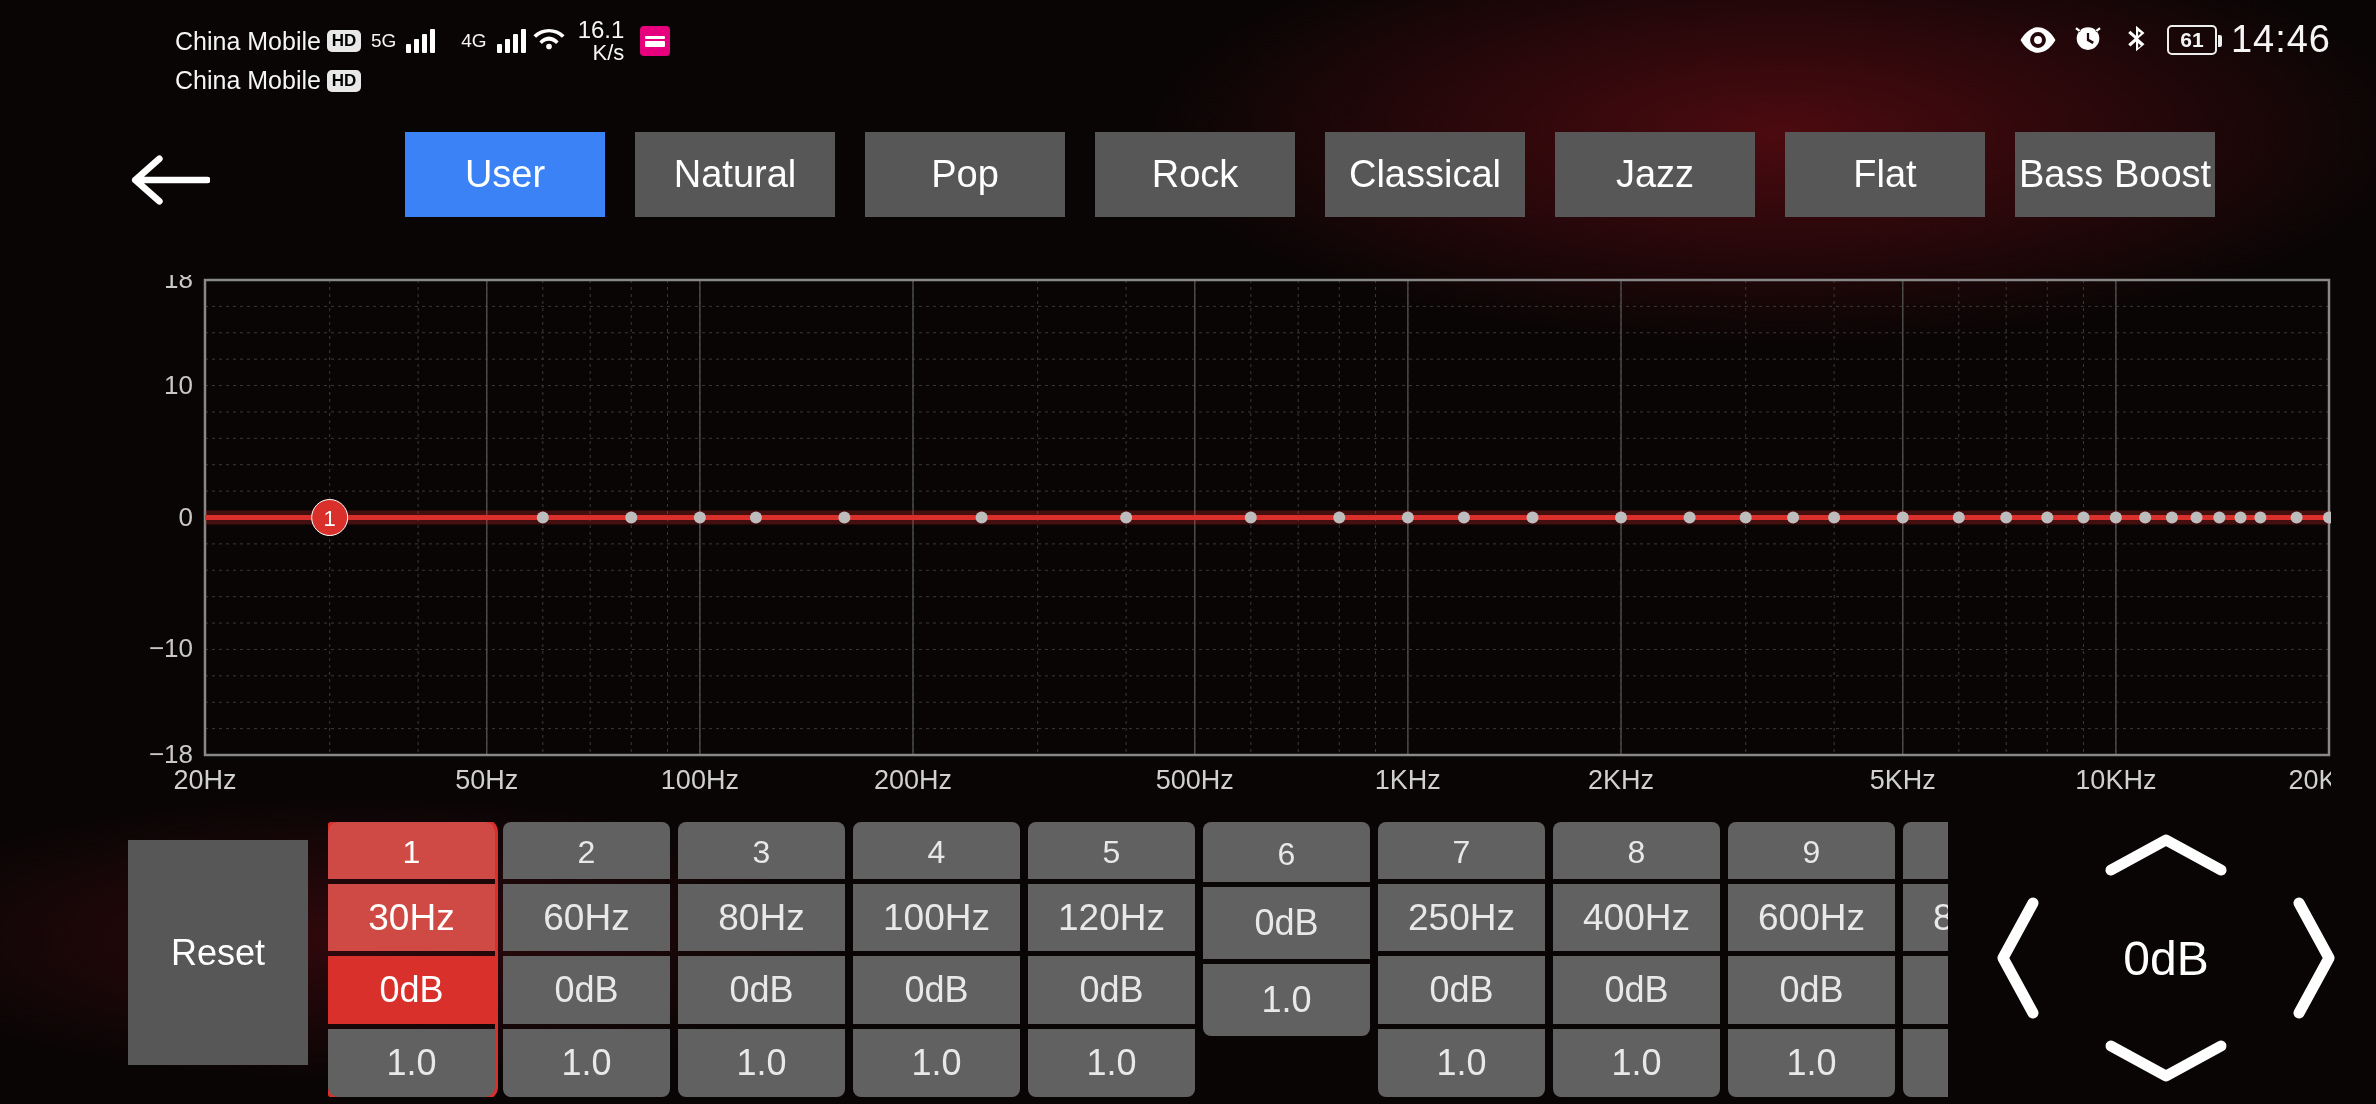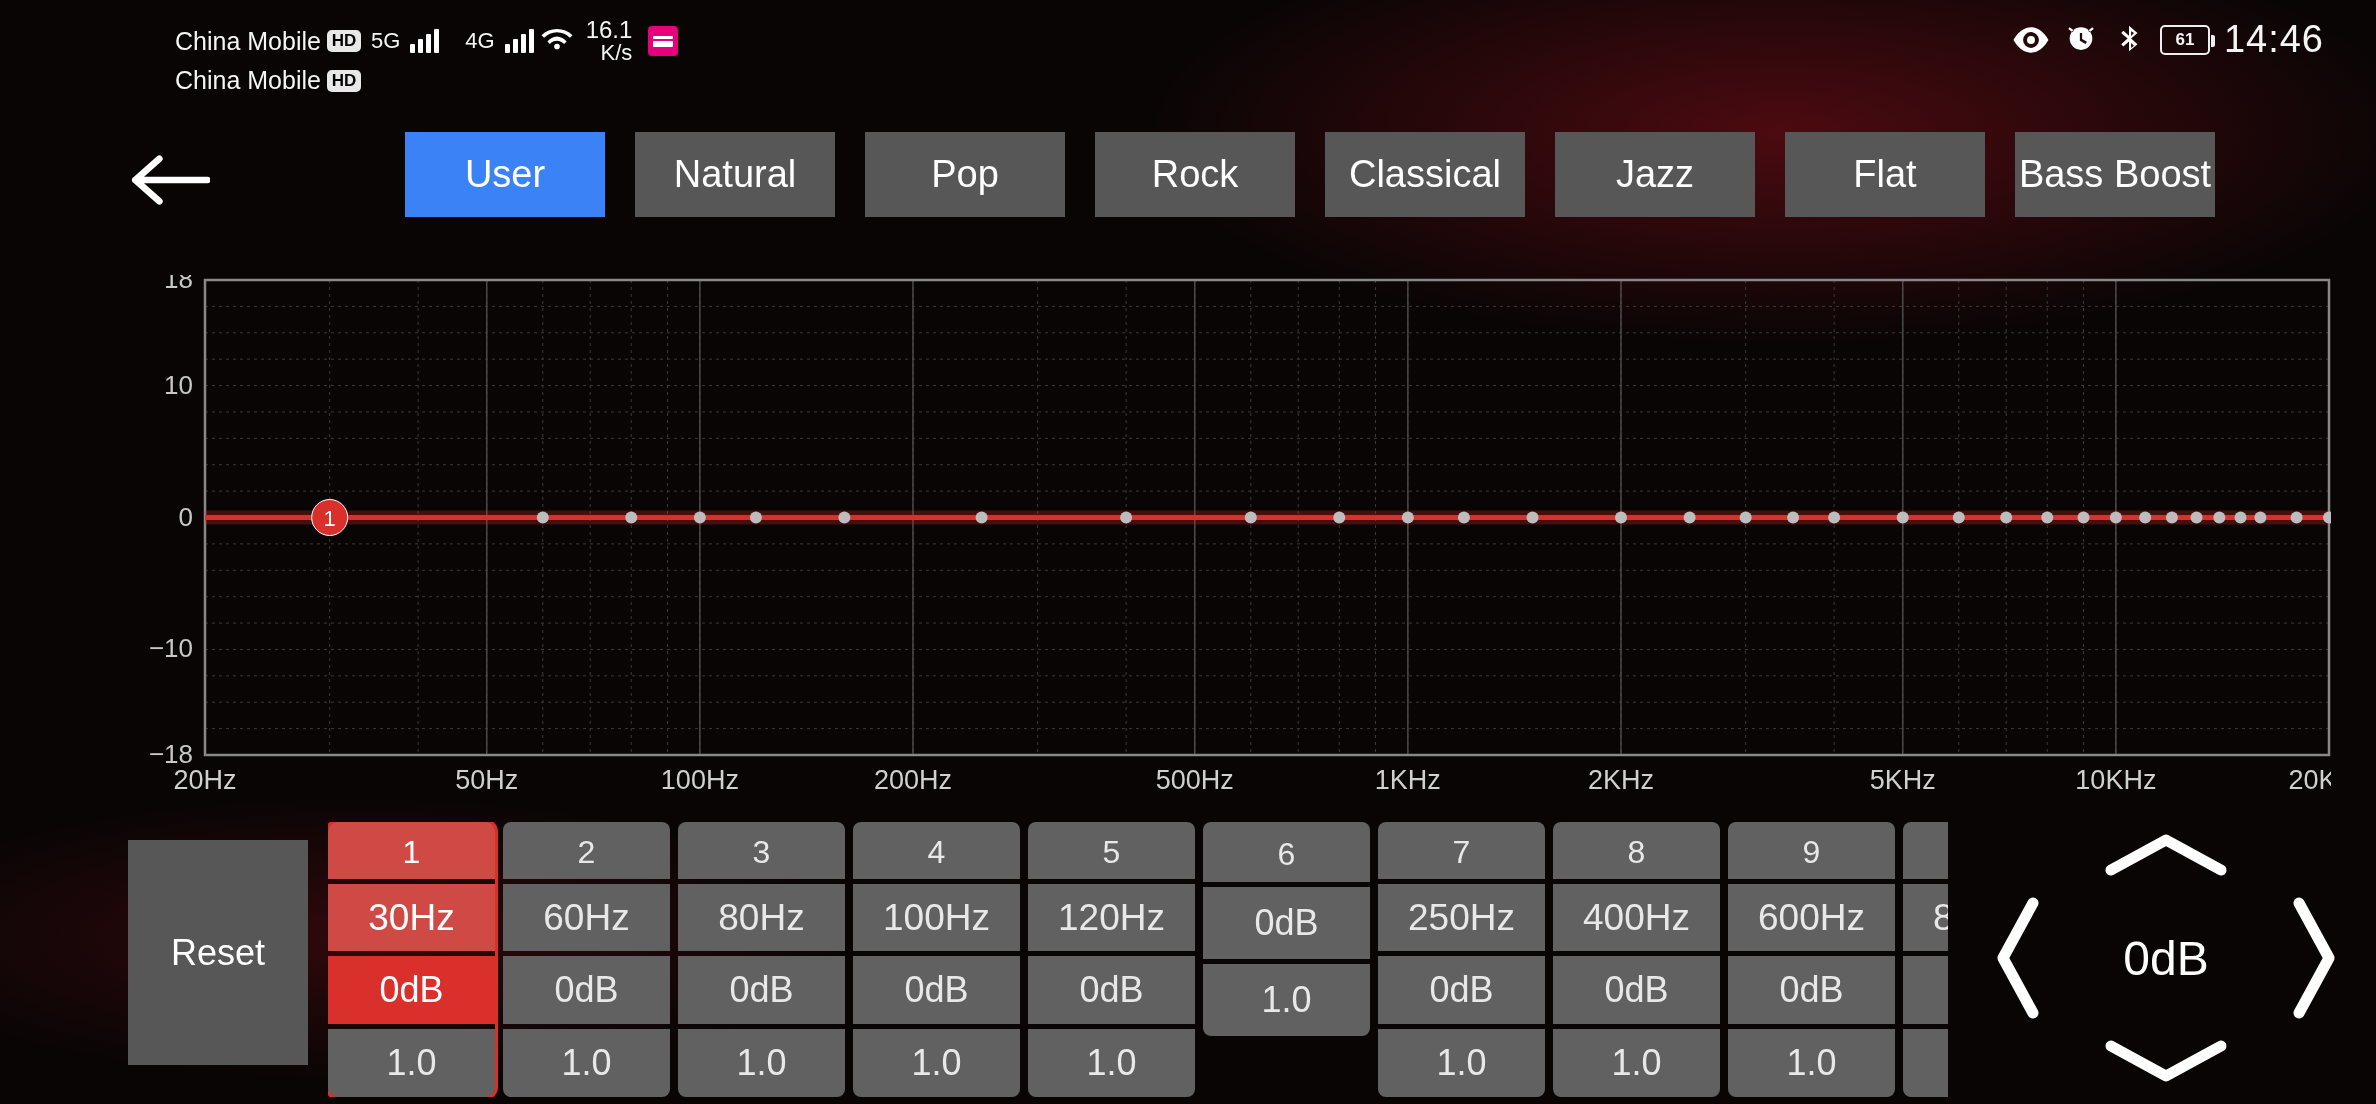--- a/index.html
+++ b/index.html
@@ -11,43 +11,43 @@
   top: 0; left: 0; right: 0; bottom: 0;
   background:
     radial-gradient(ellipse 900px 300px at 75% 12%, rgba(130,15,25,0.55), transparent 70%),
     radial-gradient(ellipse 700px 200px at 15% 85%, rgba(120,15,25,0.35), transparent 70%);
   pointer-events: none;
   z-index: 0;
 }
 
 
 .status-bar {
-  position: absolute; top: 18px; left: 0; right: 12px; height: 55px;
+  position: absolute; top: 18px; left: 0; right: 5px; height: 55px;
   display: flex; justify-content: space-between; align-items: flex-start;
   padding: 0 40px 0 175px; z-index: 5; font-size: 27px; color: #f5f5f5;
 }
 .status-left { display: flex; flex-direction: column; gap: 2px; }
 .status-left .line { display: flex; align-items: center; gap: 6px; }
 .carrier { font-size: 25px; }
 .hd-badge { display:inline-flex; align-items:center; justify-content:center; width:34px; height:22px; border-radius:5px; background:#e8e8e8; color:#000; font-size:17px; font-weight:700; }
-.sig-type { font-size:22px; margin-left:4px; }
+.sig-type { font-size:19px; margin-left:4px; }
 .signal-bars { display:inline-flex; align-items:flex-end; gap:3px; margin-left:4px; }
 .signal-bars i { display:block; width:5px; background:#fff; border-radius:1px; }
 .signal-bars i:nth-child(1){height:9px}.signal-bars i:nth-child(2){height:14px}.signal-bars i:nth-child(3){height:19px}.signal-bars i:nth-child(4){height:24px}
 .wifi-icon svg { width:34px; height:34px; }
 .speed-block { display:flex; flex-direction:column; align-items:flex-end; line-height:1; font-size:24px; margin-left:6px; }
 .speed-block .unit { font-size:22px; }
 .notif-badge { width:30px; height:30px; background:#e6007e; border-radius:4px; margin-left:10px; display:flex; flex-direction:column; align-items:center; justify-content:center; gap:2px; }
 .notif-badge i { display:block; width:20px; height:3px; background:#fff; border-radius:1px; }
 .notif-badge i:last-child { height:6px; }
 
 .status-right { display:flex; align-items:center; gap:14px; font-size:38px; }
 .status-right .clock { font-weight:500; letter-spacing:1px; }
 .status-right .batt-box { display:inline-flex; align-items:center; gap:4px; }
-.status-right .batt-box .box { width:50px; height:30px; border:2.5px solid #eee; border-radius:5px; display:flex; align-items:center; justify-content:center; font-size:17px; font-weight:600; position:relative; }
+.status-right .batt-box .box { width:50px; height:30px; border:2.5px solid #eee; border-radius:5px; display:flex; align-items:center; justify-content:center; font-size:21px; font-weight:600; position:relative; }
 .status-right .batt-box .box::after { content:""; position:absolute; right:-7px; top:8px; width:4px; height:12px; background:#eee; border-radius:0 2px 2px 0; }
 .status-icon svg { width:34px; height:34px; display:block; }
 .eye-icon svg { width:38px; height:28px; }
 
 
 .back-arrow { position:absolute; top:140px; left:130px; z-index:5; cursor:pointer; }
 .back-arrow svg { width:80px; height:80px; }
 
 
 .presets { position:absolute; top:132px; left:405px; right:0; height:90px; display:flex; gap:30px; z-index:5; overflow:hidden; }

